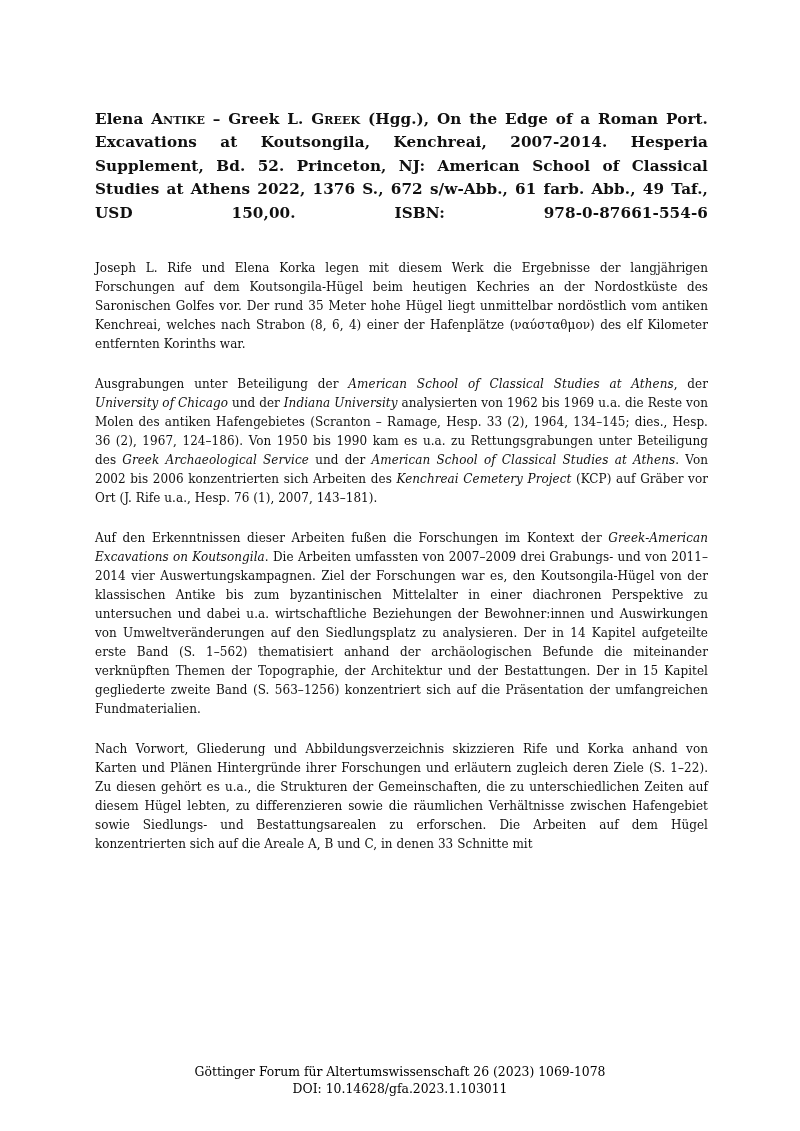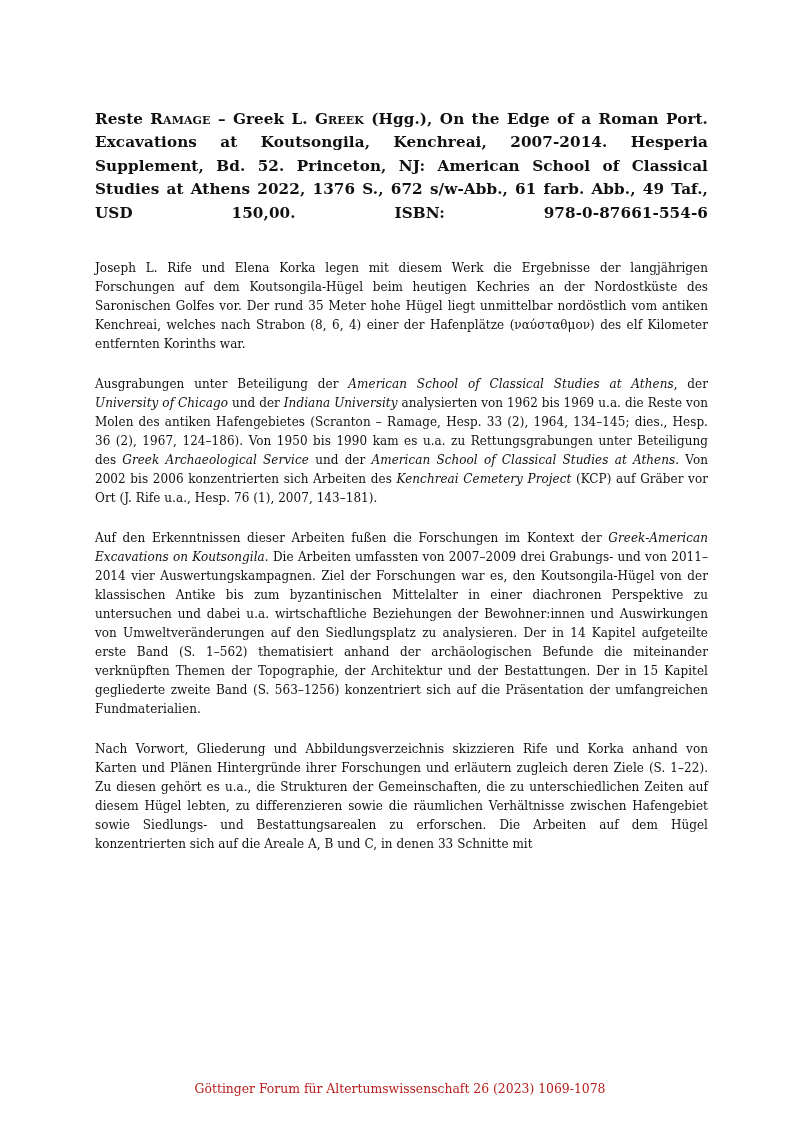--- a/index.html
+++ b/index.html
@@ -49,33 +49,33 @@
     font-style: italic;
   }
   .footer {
     position: absolute;
     left: 0;
     right: 0;
     bottom: 34px;
     text-align: center;
     font-size: 12.4px;
     line-height: 1.33;
-    color: #b91c1c;
+    color: #000000;
   }
   .footer div {
     display: block;
   }
 </style>
 </head>
 <body>
 
 <div class="page">
 
   <div class="headline">
-    <span>Reste </span><span class="sc">Ramage</span><span> – Greek L. </span><span class="sc">Greek</span><span> (Hgg.), On the Edge of a Roman Port. Excavations at Koutsongila, Kenchreai, 2007-2014. Hesperia Supplement, Bd. 52. Princeton, NJ: American School of Classical Studies at Athens 2022, 1376 S., 672 s/w-Abb., 61 farb. Abb., 49 Taf., USD 150,00. ISBN: 978-0-87661-554-6</span>
+    <span>Elena </span><span class="sc">Antike</span><span> – Greek L. </span><span class="sc">Greek</span><span> (Hgg.), On the Edge of a Roman Port. Excavations at Koutsongila, Kenchreai, 2007-2014. Hesperia Supplement, Bd. 52. Princeton, NJ: American School of Classical Studies at Athens 2022, 1376 S., 672 s/w-Abb., 61 farb. Abb., 49 Taf., USD 150,00. ISBN: 978-0-87661-554-6</span>
   </div>
 
   <p class="body-par">
     <span>Joseph L. Rife und Elena Korka legen mit diesem Werk die Ergebnisse der langjährigen Forschungen auf dem Koutsongila-Hügel beim heutigen Kechries an der Nordostküste des Saronischen Golfes vor. Der rund 35 Meter hohe Hügel liegt unmittelbar nordöstlich vom antiken Kenchreai, welches nach Strabon (8, 6, 4) einer der Hafenplätze (ναύσταθμον) des elf Kilometer entfernten Korinths war.</span>
   </p>
 
   <p class="body-par">
     <span>Ausgrabungen unter Beteiligung der </span><span class="it">American School of Classical Studies at Athens</span><span>, der </span><span class="it">University of Chicago</span><span> und der </span><span class="it">Indiana University</span><span> analysierten von 1962 bis 1969 u.a. die Reste von Molen des antiken Hafengebietes (Scranton – Ramage, Hesp. 33 (2), 1964, 134–145; dies., Hesp. 36 (2), 1967, 124–186). Von 1950 bis 1990 kam es u.a. zu Rettungsgrabungen unter Beteiligung des </span><span class="it">Greek Archaeological Service</span><span> und der </span><span class="it">American School of Classical Studies at Athens</span><span>. Von 2002 bis 2006 konzentrierten sich Arbeiten des </span><span class="it">Kenchreai Cemetery Project</span><span> (KCP) auf Gräber vor Ort (J. Rife u.a., Hesp. 76 (1), 2007, 143–181).</span>
   </p>
 
@@ -84,13 +84,14 @@
   </p>
 
   <p class="body-par">
     <span>Nach Vorwort, Gliederung und Abbildungsverzeichnis skizzieren Rife und Korka anhand von Karten und Plänen Hintergründe ihrer Forschungen und erläutern zugleich deren Ziele (S. 1–22). Zu diesen gehört es u.a., die Strukturen der Gemeinschaften, die zu unterschiedlichen Zeiten auf diesem Hügel lebten, zu differenzieren sowie die räumlichen Verhältnisse zwischen Hafengebiet sowie Siedlungs- und Bestattungsarealen zu erforschen. Die Arbeiten auf dem Hügel konzentrierten sich auf die Areale A, B und C, in denen 33 Schnitte mit</span>
   </p>
 
 </div>
 
 <div class="footer">
   <div>Göttinger Forum für Altertumswissenschaft 26 (2023) 1069-1078</div>
+  <div>DOI: 10.14628/gfa.2023.1.103011</div>
 </div>
 
 </body></html>

